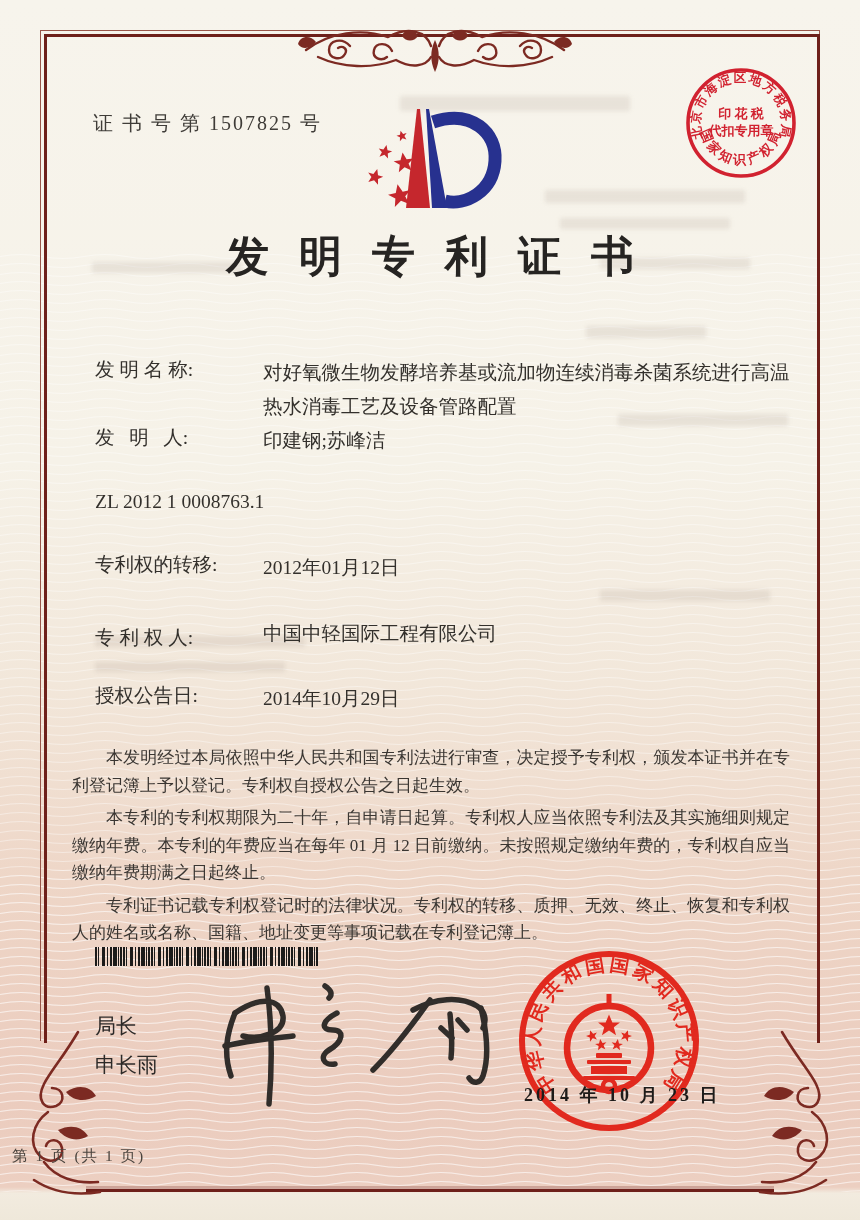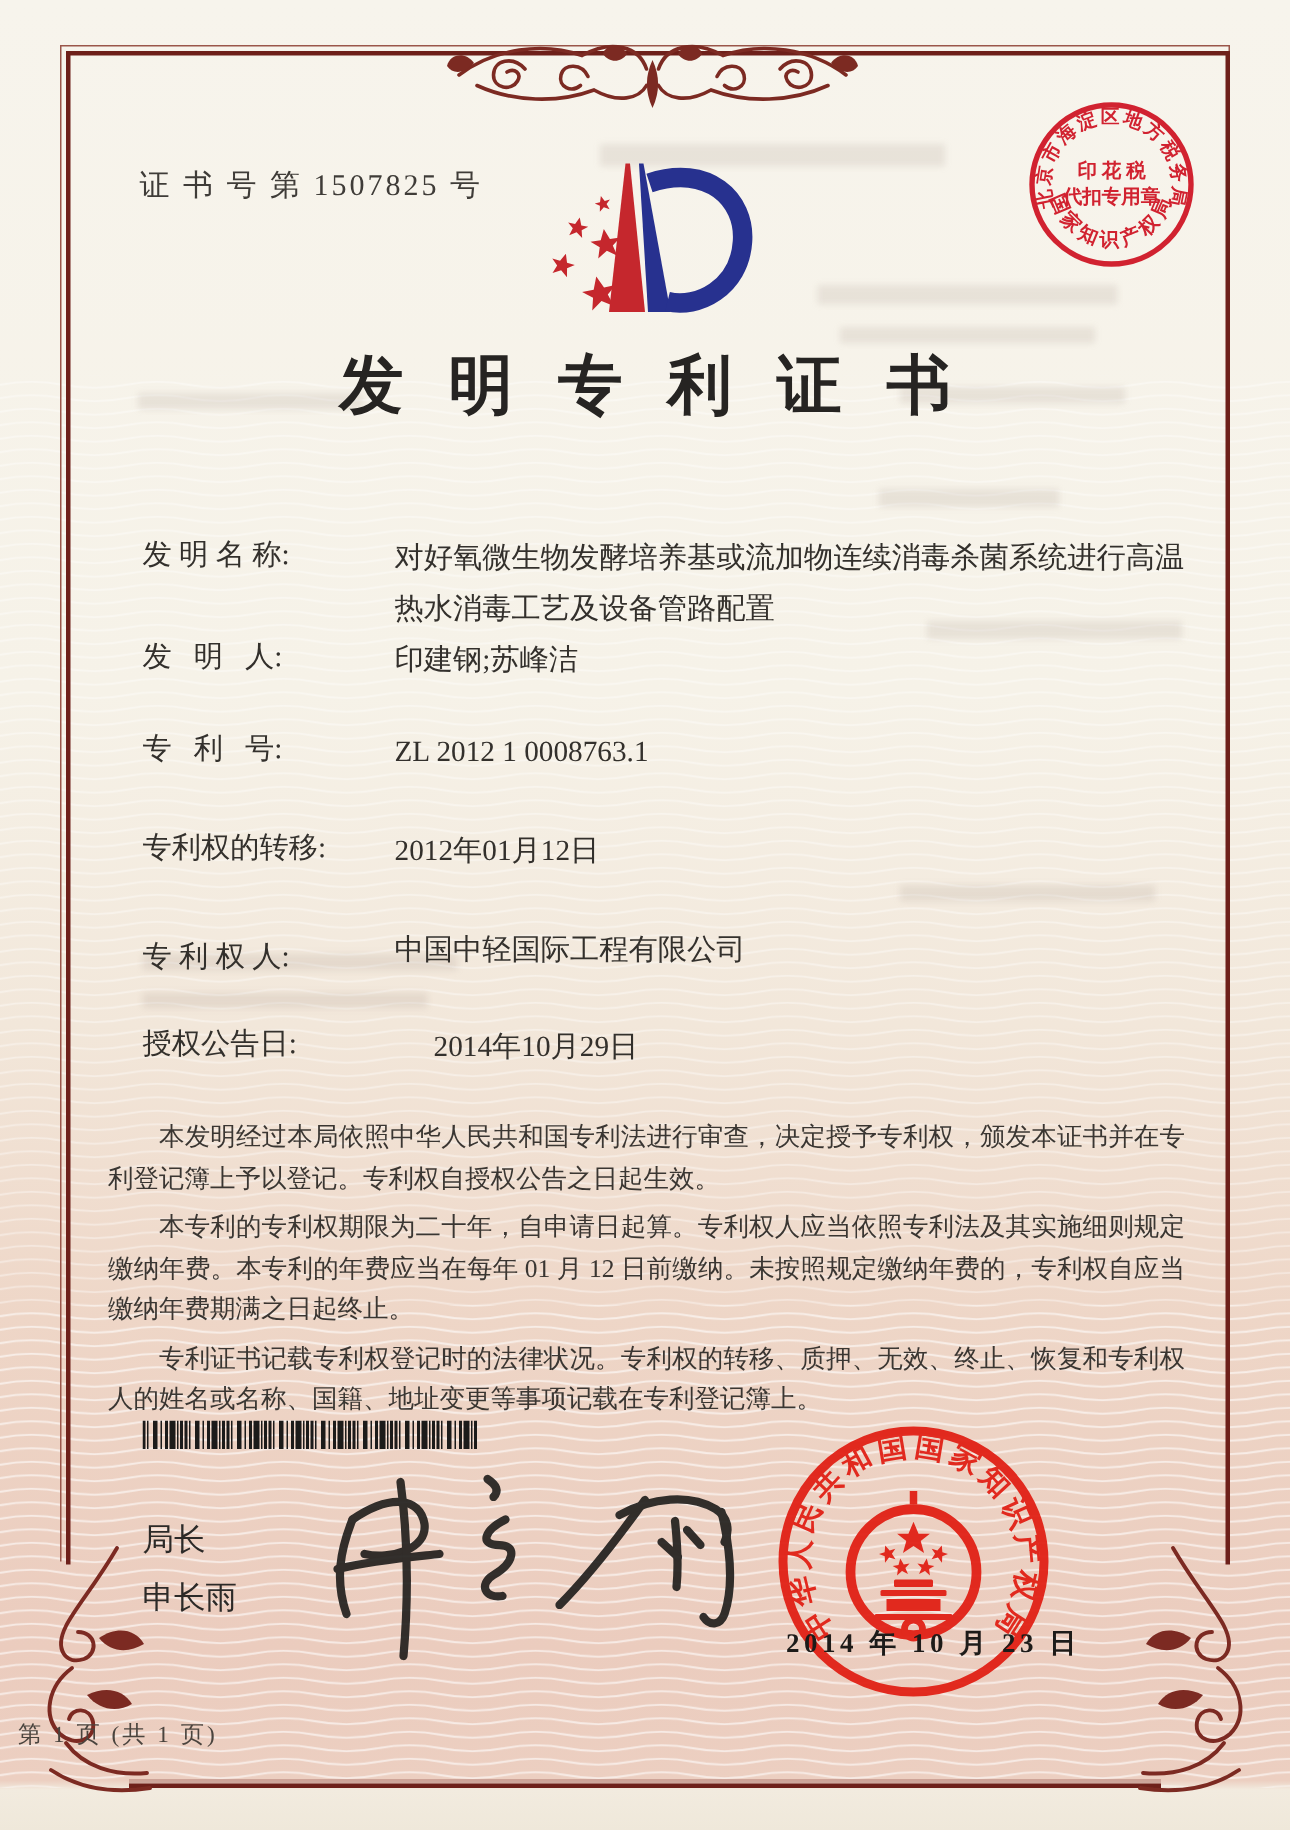--- a/index.html
+++ b/index.html
@@ -18,21 +18,21 @@
       border-top:3px solid #6e201a;border-left:3px solid #6e201a;border-right:3px solid #6e201a;}
   .bottom-rule{left:86px;top:1189px;width:688px;height:3px;background:#6e201a;
       box-shadow:0 -3px 0 rgba(110,32,26,.25);}
   
   .cert-no{left:93px;top:110px;font-size:20px;letter-spacing:2px;color:#3f3c38;}
   .title{left:0;top:228px;width:860px;text-align:center;font-size:43px;font-weight:600;
       letter-spacing:30px;text-indent:30px;color:#262422;}
   .field-row{left:95px;width:700px;display:flex;font-size:19.5px;color:#33302c;}
   .field-label{width:168px;flex:0 0 168px;white-space:pre;}
   .field-value{flex:1;line-height:34px;margin-top:-7px;padding-top:7px;}
-  .fr1{top:356px;}.fr2{top:424px;}.fr3{top:485px;}.fr4{top:551px;}.fr5{top:617px;align-items:flex-end;}.fr6{top:682px;gap:26px;}
+  .fr1{top:356px;}.fr2{top:424px;}.fr3{top:485px;}.fr4{top:551px;}.fr5{top:617px;align-items:flex-end;}.fr6{top:682px;}
   .body-text{left:72px;top:744px;width:718px;font-size:17px;line-height:27.5px;
       color:#3a3632;text-align:justify;}
   .body-text p{margin:0 0 5px 0;text-indent:2em;}
   .director-title{left:95px;top:1012px;font-size:21px;color:#2c2a28;
       font-family:"Liberation Sans","DejaVu Sans",sans-serif;}
   .director-name{left:95px;top:1051px;font-size:21px;color:#2c2a28;
       font-family:"Liberation Sans","DejaVu Sans",sans-serif;}
   .seal-date{left:524px;top:1083px;font-size:18px;font-weight:bold;color:#1d1b19;
       letter-spacing:3px;z-index:6;}
   .footer{left:0;top:1146px;width:810px;text-align:left;font-size:15.5px;
@@ -149,21 +149,20 @@
 
   <div class="abs field-row fr1">
     <span class="field-label">发 明 名 称:</span>
     <span class="field-value">对好氧微生物发酵培养基或流加物连续消毒杀菌系统进行高温热水消毒工艺及设备管路配置</span>
   </div>
   <div class="abs field-row fr2">
     <span class="field-label">发   明   人:</span>
     <span class="field-value">印建钢;苏峰洁</span>
   </div>
   <div class="abs field-row fr3">
-    <span class="field-label">专   利   号:</span>
     <span class="field-value">ZL 2012 1 0008763.1</span>
   </div>
   <div class="abs field-row fr4">
     <span class="field-label">专利权的转移:</span>
     <span class="field-value">2012年01月12日</span>
   </div>
   <div class="abs field-row fr5">
     <span class="field-label">专 利 权 人:</span>
     <span class="field-value">中国中轻国际工程有限公司</span>
   </div>

